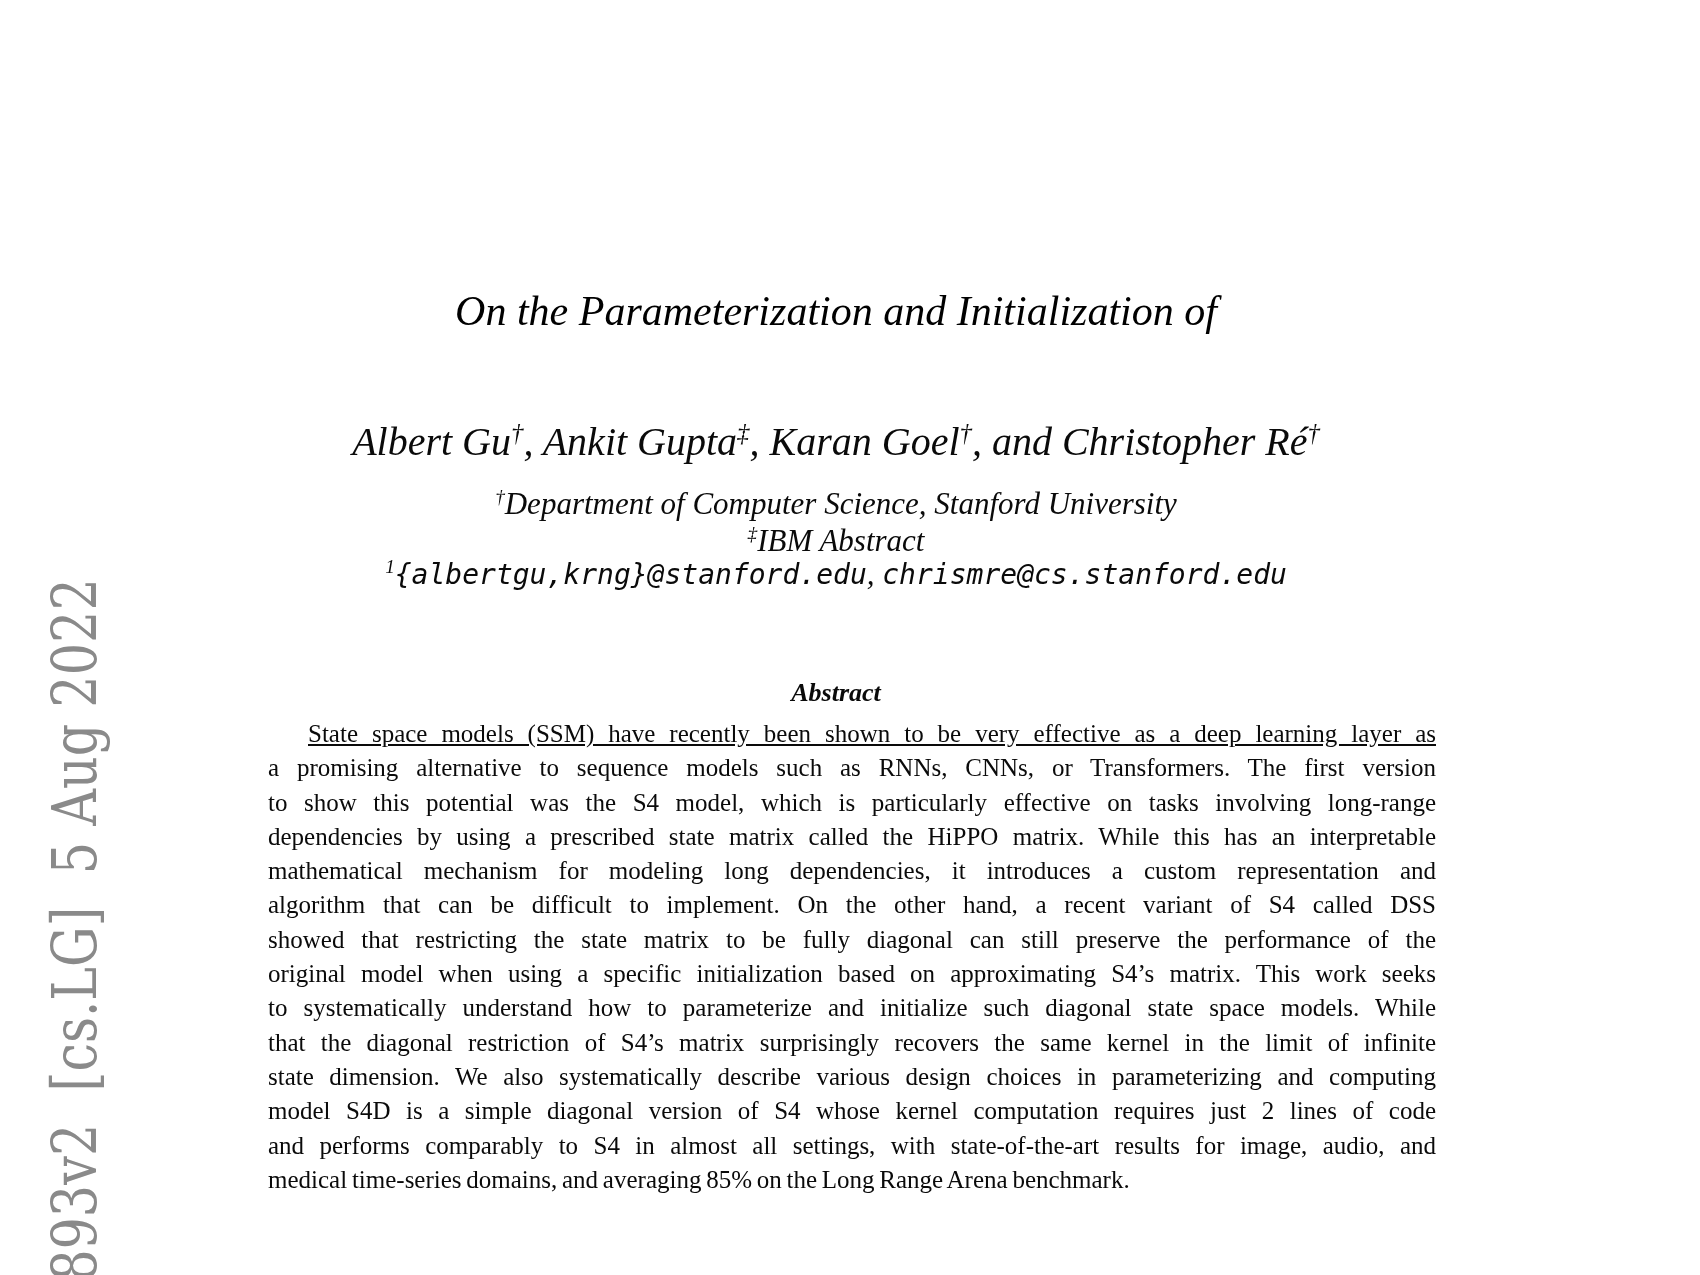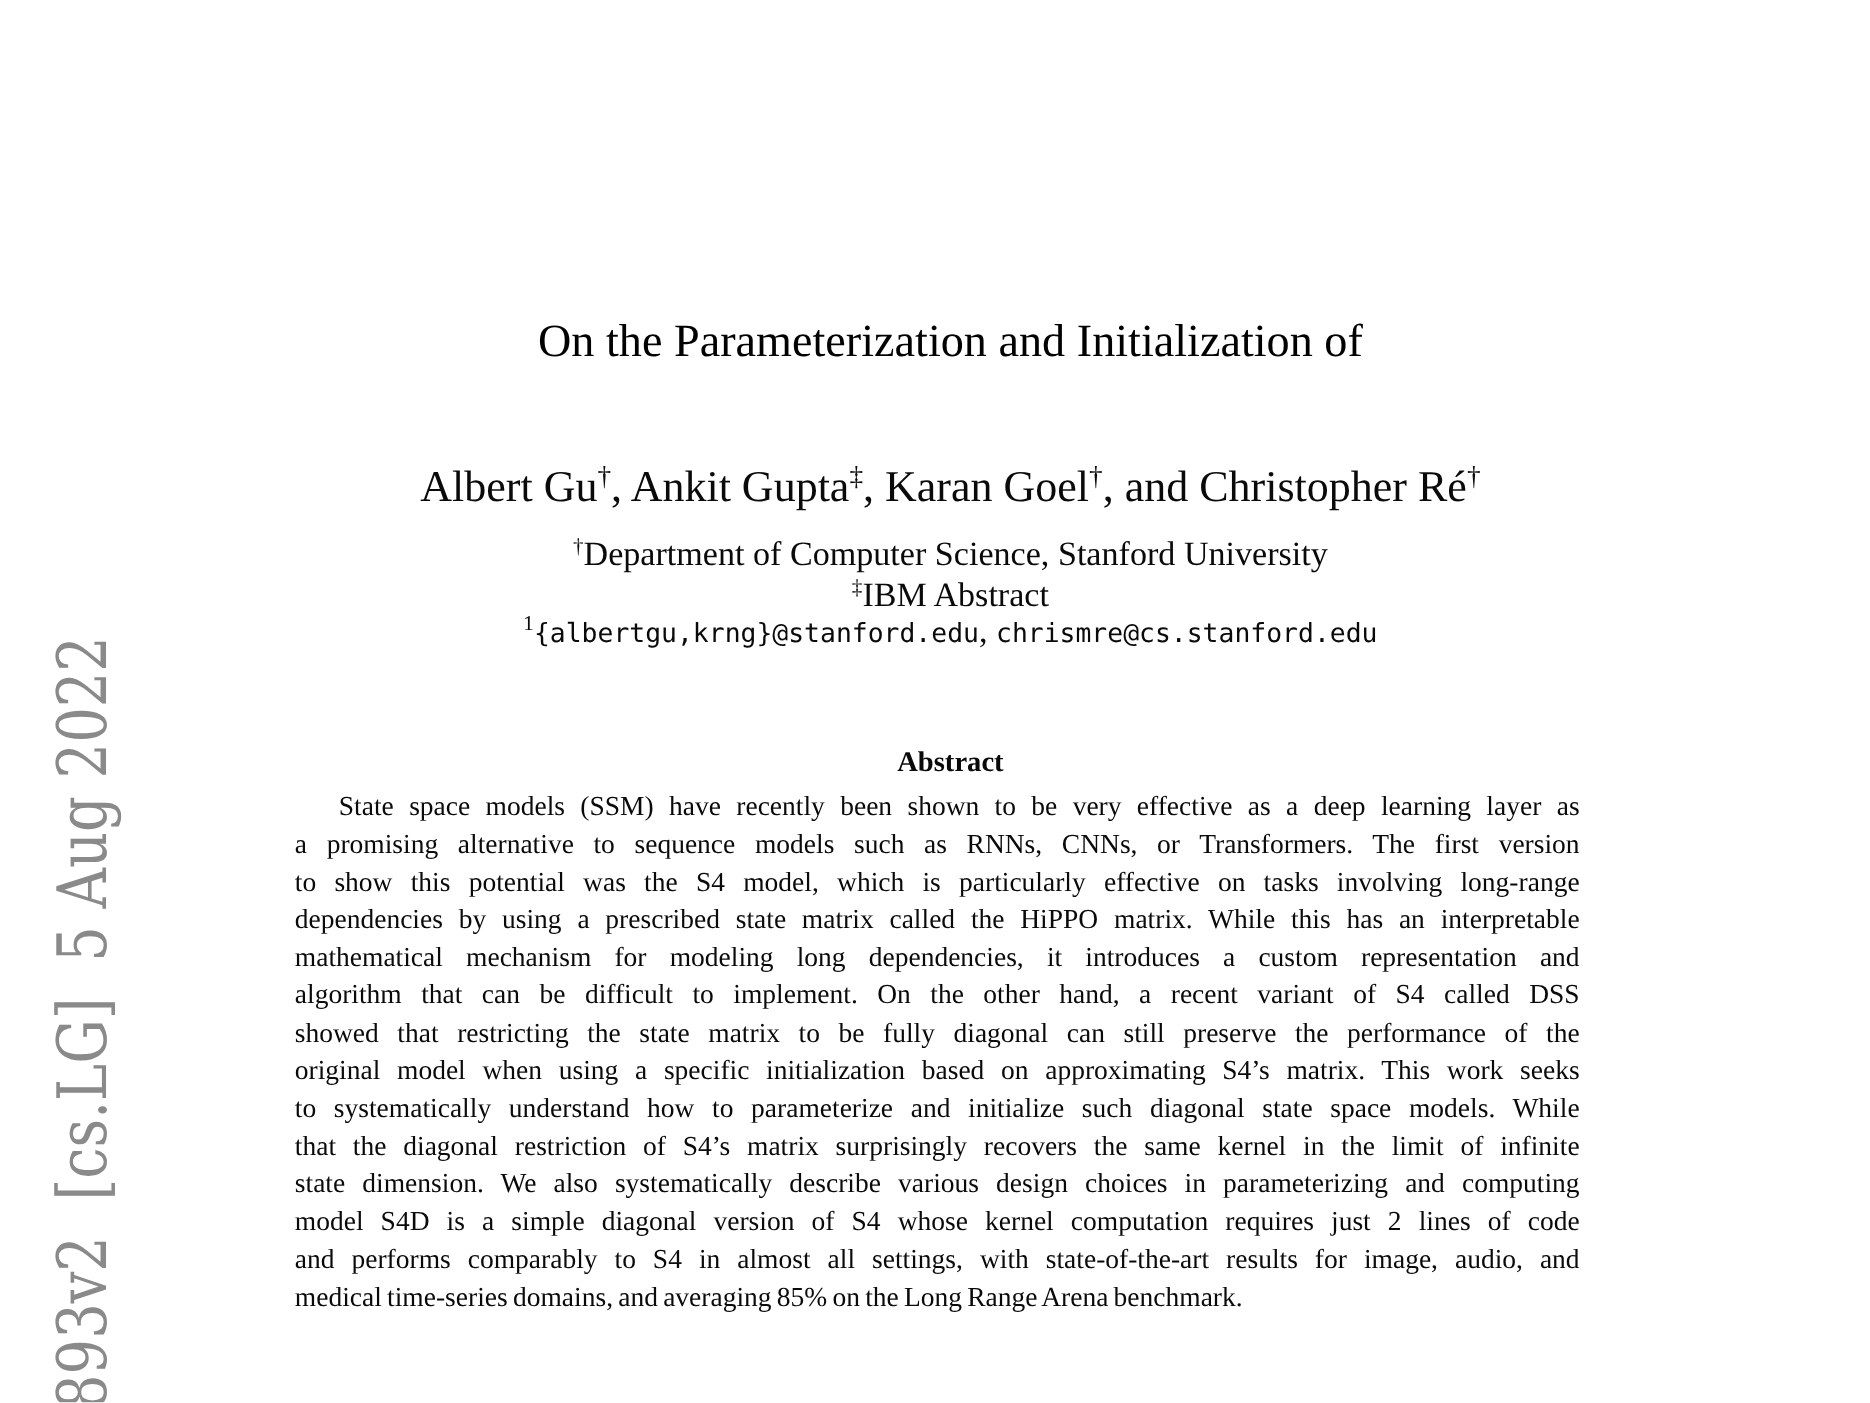--- a/index.html
+++ b/index.html
@@ -25,44 +25,45 @@
     transform: rotate(-90deg) scaleX(0.82);
     font-family: "DejaVu Serif", serif;
     font-size: 62px;
     line-height: 1;
     color: #8a8a8a;
     white-space: pre;
   }
   
   .col {
     position: absolute;
-    left: 280px;
+    left: 252px;
     width: 1168px;
     text-align: center;
+    font-style: italic;
   }
   .title {
     top: 283px;
     font-size: 42px;
     line-height: 57px;
     color: #000000;
   }
   .authors {
     top: 424px;
     font-size: 40px;
     line-height: 36px;
   }
   .affil1 { top: 486px; font-size: 31px; }
   .affil2 { top: 523px; font-size: 31px; }
   .email {
     top: 556px;
     font-size: 31px;
   }
   .mono {
     font-family: "DejaVu Sans Mono", monospace;
-    font-size: 24px;
+    font-size: 28px;
   }
   sup.mark {
     font-size: 62%;
     vertical-align: super;
     line-height: 0;
   }
   .abs-head {
     top: 678px;
     font-size: 26px;
     font-weight: 700;
@@ -77,21 +78,21 @@
     line-height: 34.3px;
   }
   .abs-line {
     text-align: justify;
     text-align-last: justify;
     word-spacing: -1.5px;
     height: 34.3px;
     overflow: hidden;
     white-space: normal;
   }
-  .abs-line.first { text-indent: 40px; }
+  .abs-line.first { text-indent: 40px; text-decoration: underline; }
   .abs-line.last  { text-align-last: left; }
 </style>
 </head>
 <body>
 
 <div class="page">
 
   <div class="stamp">arXiv:2206.11893v2  [cs.LG]  5 Aug 2022</div>
 
   <div class="col title">

